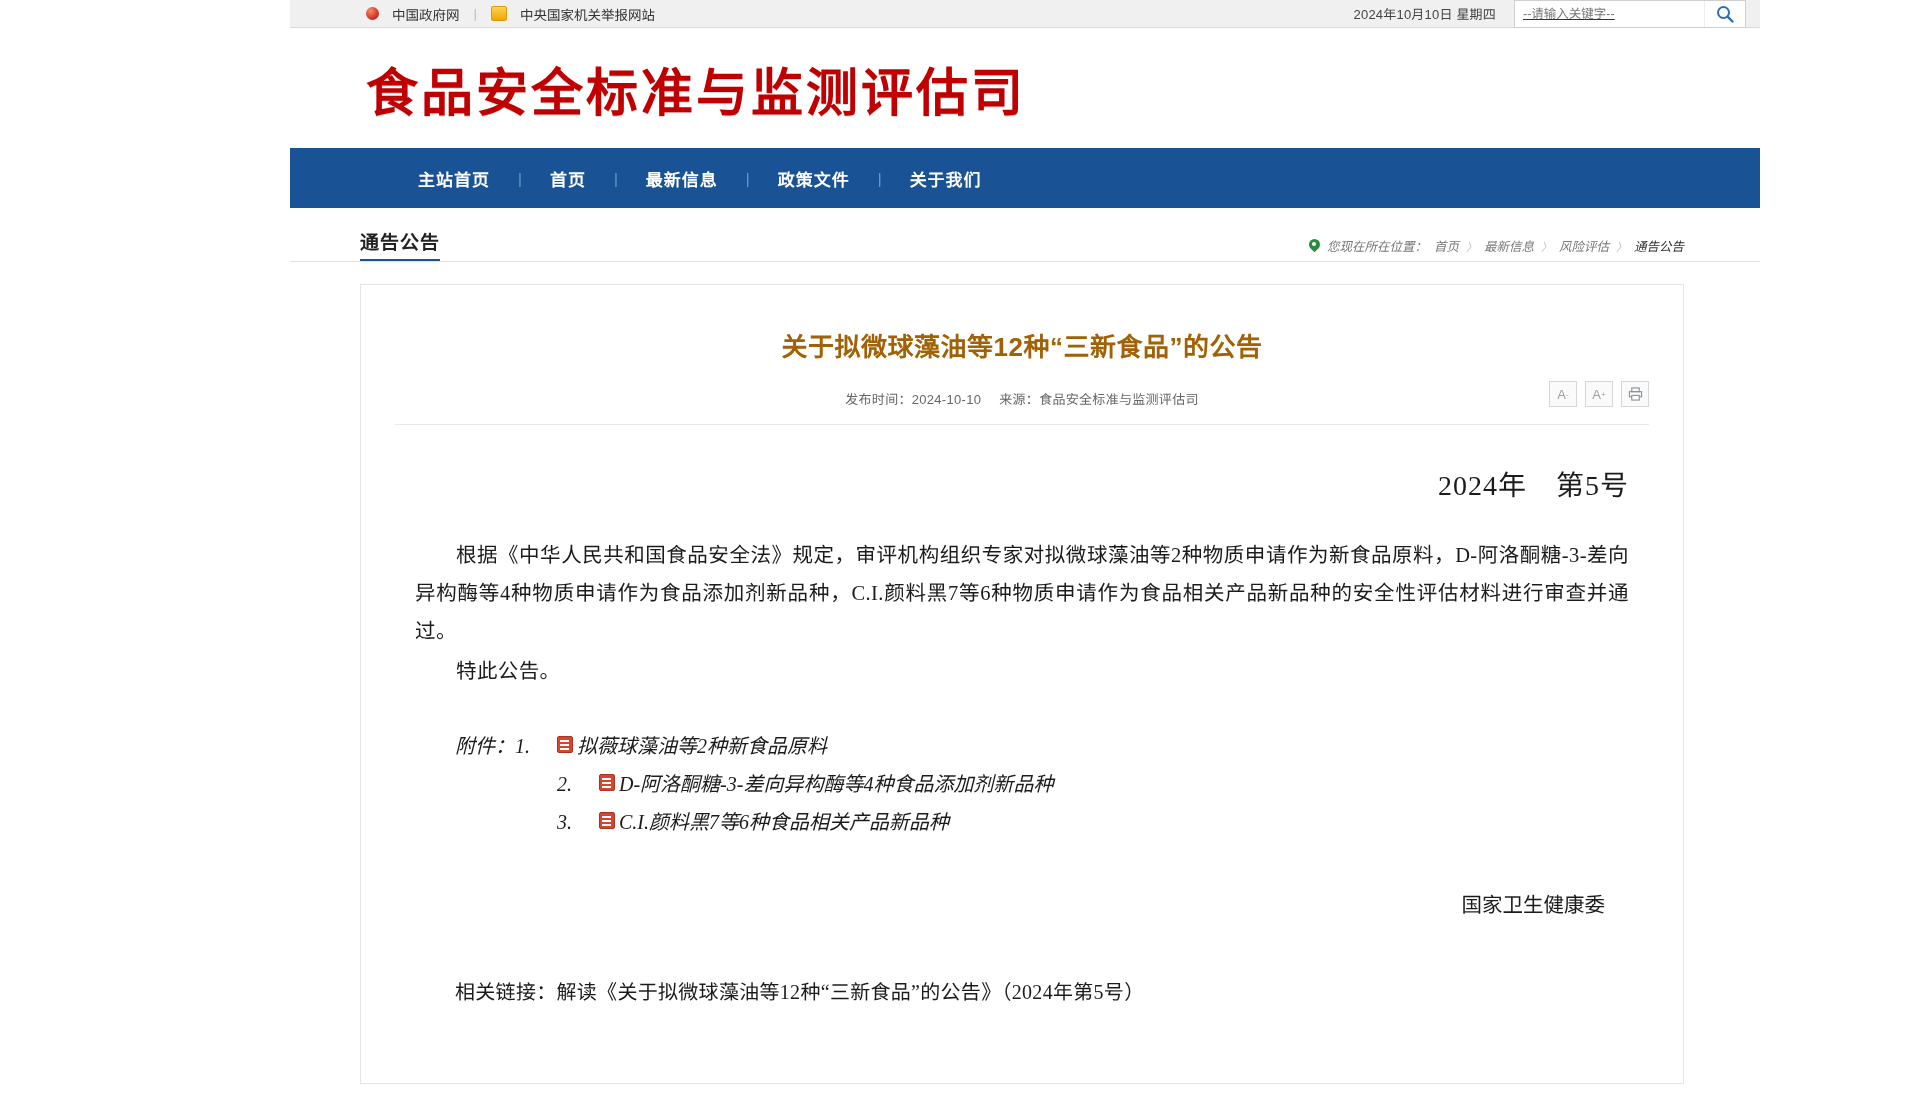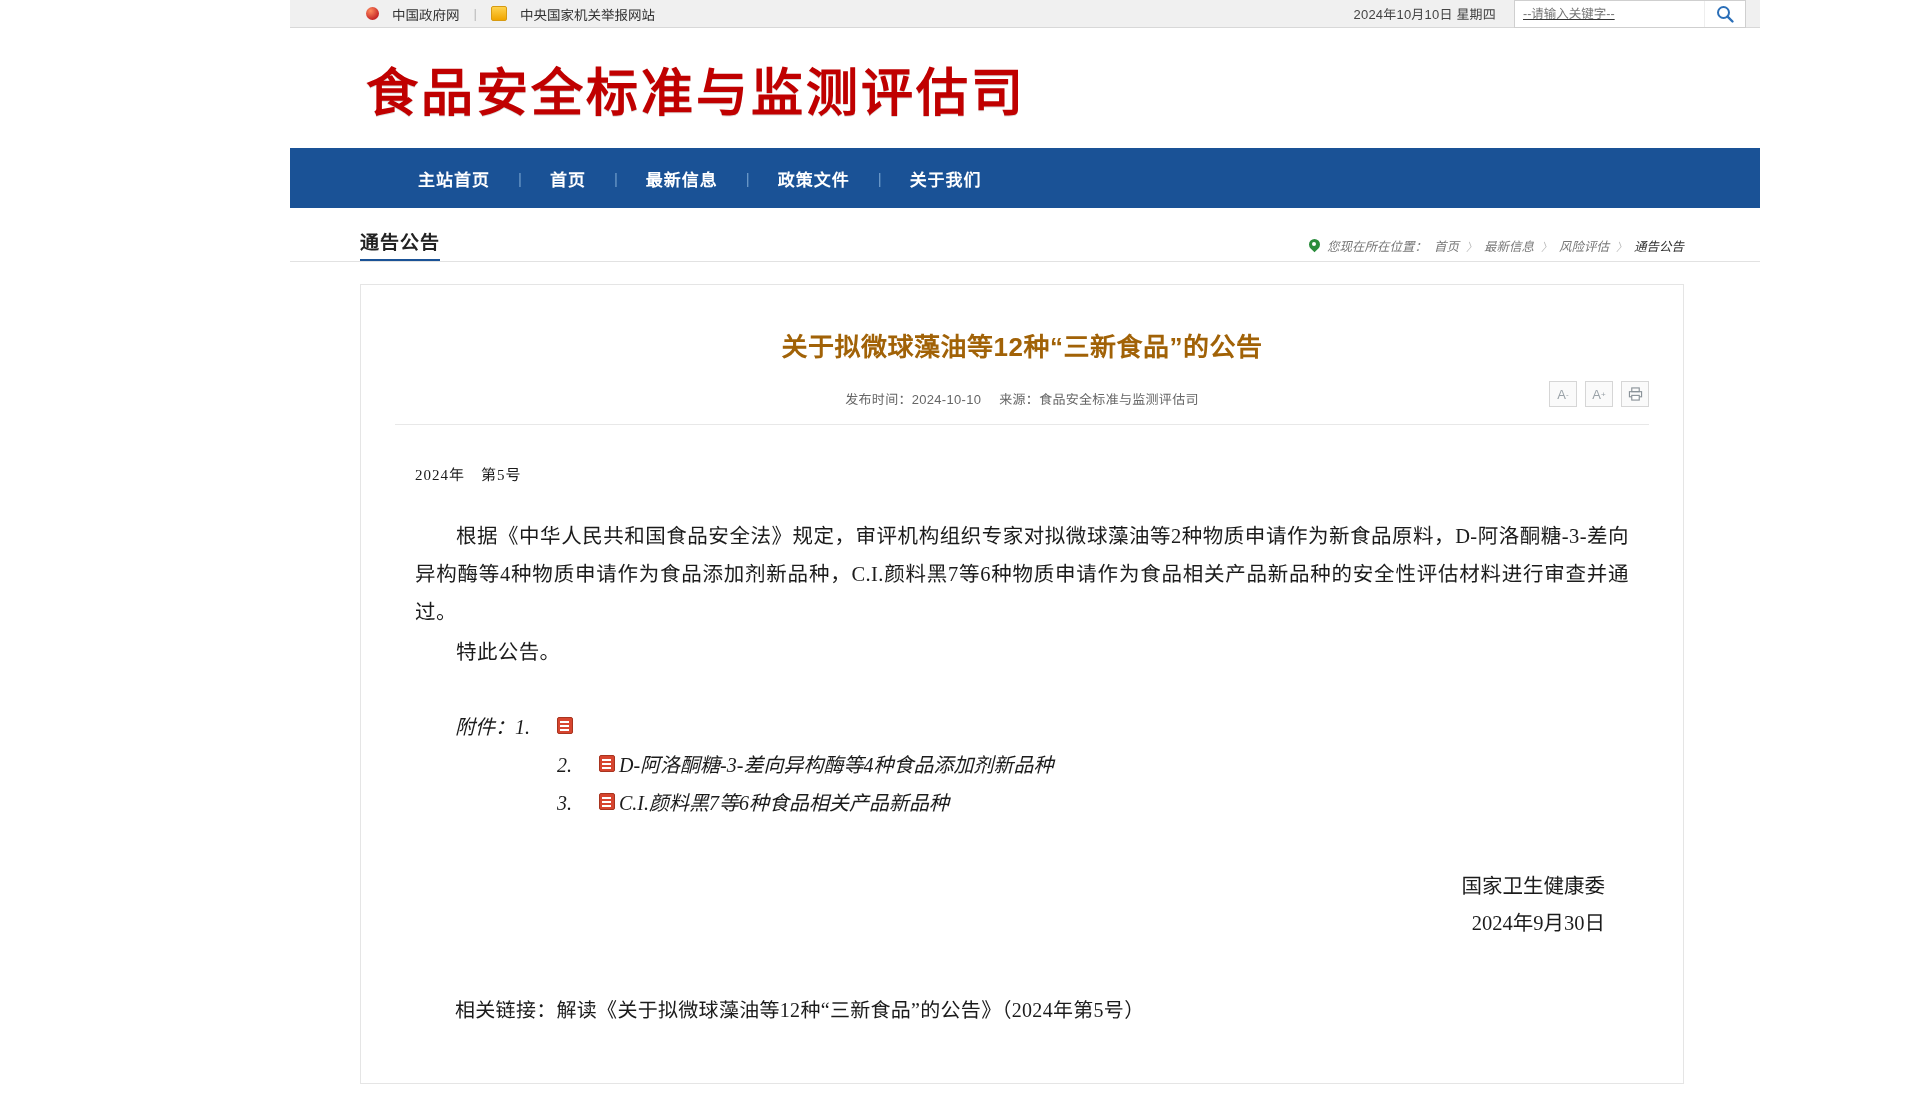--- a/index.html
+++ b/index.html
@@ -249,22 +249,22 @@
   }
   .tool-btn sup { font-size: 8px; }
 
   
   .doc {
     font-family: "Liberation Serif", serif;
     color: #1b1b1b;
     padding: 0 20px;
   }
   .doc-no {
-    text-align: left;
-    font-size: 15px;
+    text-align: right;
+    font-size: 28px;
     margin: 38px 0 34px 0;
     letter-spacing: 1px;
   }
   .doc-p {
     font-size: 20.5px;
     line-height: 1.85;
     text-align: justify;
     text-justify: inter-ideograph;
     text-indent: 2em;
     margin: 0 0 2px 0;
@@ -418,38 +418,38 @@
       <div class="doc-no">2024年　第5号</div>
 
       <p class="doc-p">根据《中华人民共和国食品安全法》规定，审评机构组织专家对拟微球藻油等2种物质申请作为新食品原料，D-阿洛酮糖-3-差向异构酶等4种物质申请作为食品添加剂新品种，C.I.颜料黑7等6种物质申请作为食品相关产品新品种的安全性评估材料进行审查并通过。</p>
       <p class="doc-p">特此公告。</p>
 
       <div class="attach-block">
         <div class="attach-line">
           <span class="attach-label">附件：</span>
           <span class="attach-num">1.</span>
           <span class="pdf-icon"></span>
+          <a href="#" style="color:#1b1b1b;text-decoration:none;">拟薇球藻油等2种新食品原料</a>
         </div>
         <ul class="attach-list" style="margin-left:7.1em;">
           <li>
             <span class="attach-num">2.</span>
             <span class="pdf-icon"></span>
             <a href="#" style="color:#1b1b1b;text-decoration:none;">D-阿洛酮糖-3-差向异构酶等4种食品添加剂新品种</a>
           </li>
           <li>
             <span class="attach-num">3.</span>
             <span class="pdf-icon"></span>
             <a href="#" style="color:#1b1b1b;text-decoration:none;">C.I.颜料黑7等6种食品相关产品新品种</a>
           </li>
         </ul>
       </div>
 
       <div class="sign">
         <div>国家卫生健康委</div>
-        <div>2024年9月30日</div>
       </div>
 
       <div class="rel">
         <span>相关链接：</span><a href="#">解读《关于拟微球藻油等12种“三新食品”的公告》（2024年第5号）</a>
       </div>
     </div>
 
   </div>
 </div>
 

